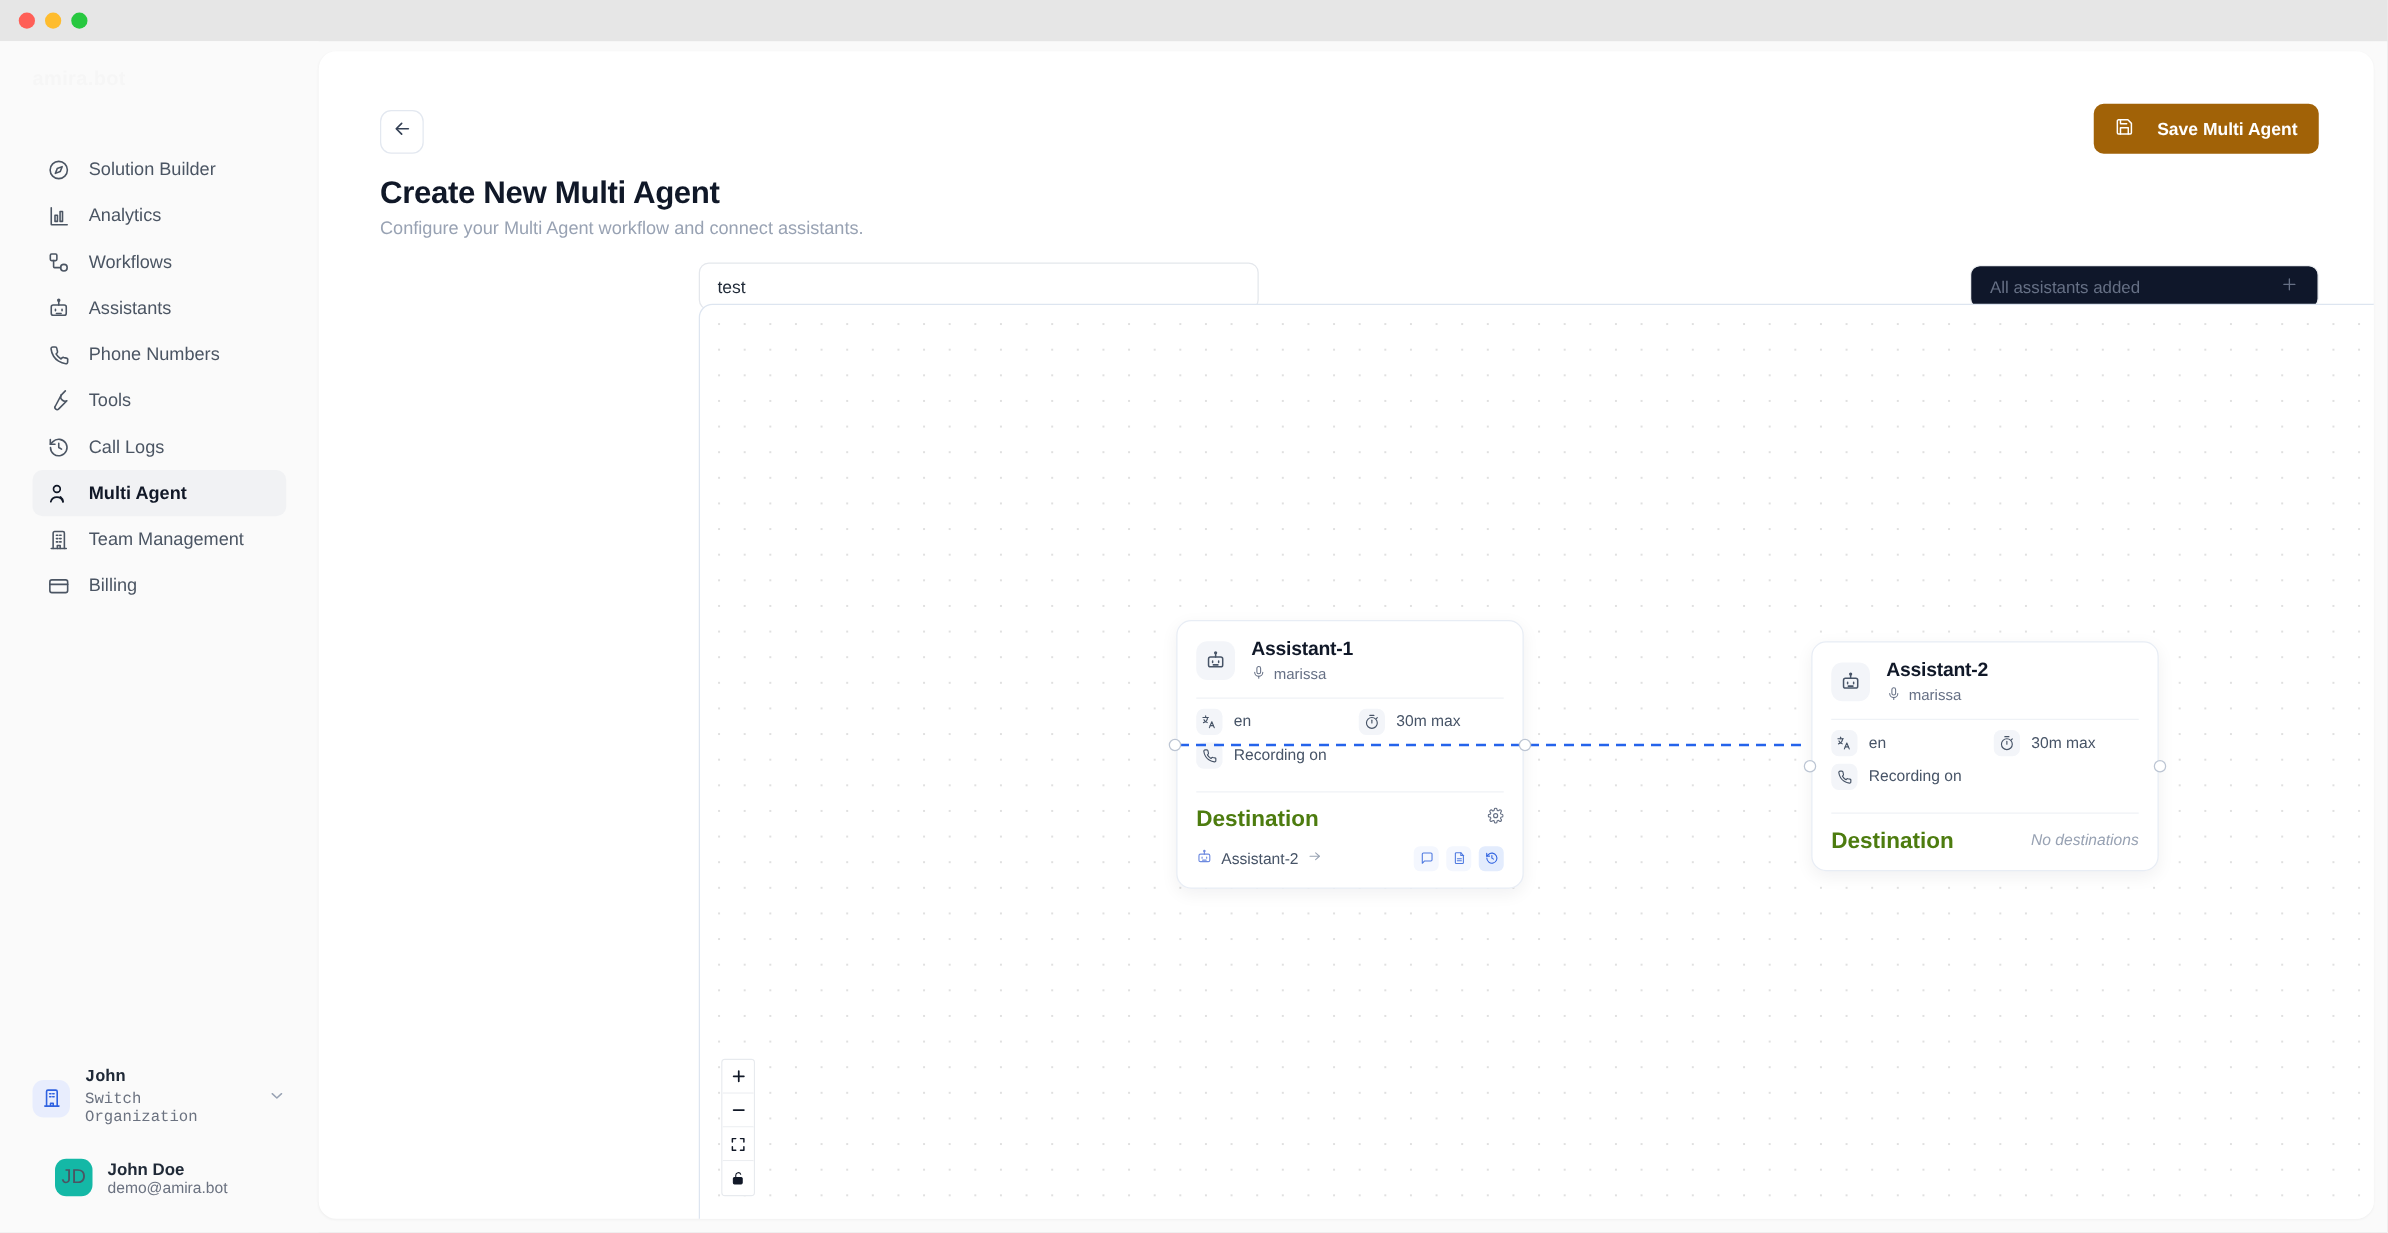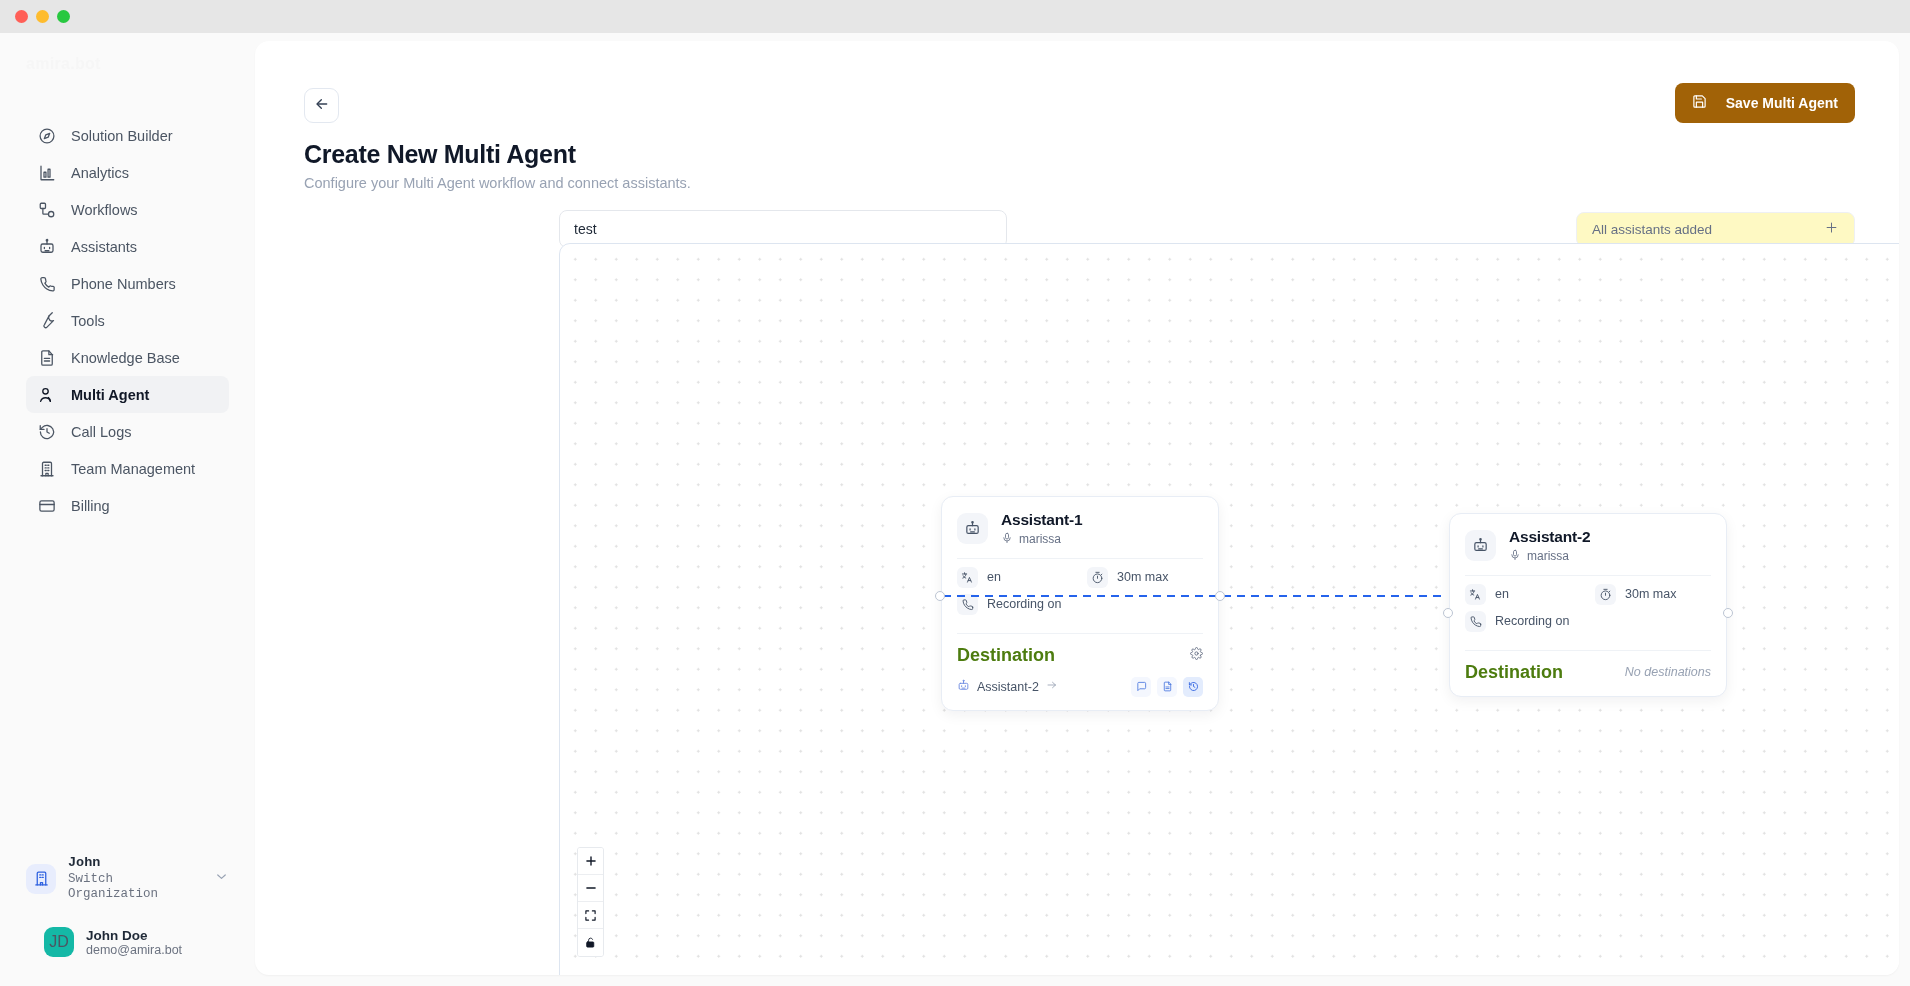--- a/index.html
+++ b/index.html
@@ -195,21 +195,21 @@
     padding: 0 14px;
     font-size: 14px;
     color: #1f2937;
     font-family: "Liberation Sans", sans-serif;
     outline: none;
     background: #fff;
   }
   #assistant-select {
     width: 279px;
     height: 35px;
-    background: #fef9c3;
+    background: #0f172a;
     border: 1px solid #eef0f3;
     border-radius: 8px;
     display: flex;
     align-items: center;
     justify-content: space-between;
     padding: 0 15px;
     font-size: 13.5px;
     color: #667085;
     cursor: pointer;
   }
@@ -461,51 +461,41 @@
         <div class="nav-item">
           <span class="nav-icon">
             <svg viewBox="0 0 24 24" fill="none" stroke="#4b5563" stroke-width="1.7" stroke-linecap="round" stroke-linejoin="round">
                 <path d="M14.6 5.4a4.6 4.6 0 0 0 6.1 6.1L12 20.2a2.4 2.4 0 0 1-3.4-3.4z"></path>
                 <path d="M14.6 5.4 19 1"></path>
               </svg>
           </span>
           <span>Tools</span>
         </div>
 
+
         <div class="nav-item">
           <span class="nav-icon">
             <svg viewBox="0 0 24 24" fill="none" stroke="#4b5563" stroke-width="1.7" stroke-linecap="round" stroke-linejoin="round">
-                <path d="M14.5 2.5H6.6A1.6 1.6 0 0 0 5 4.1v15.8a1.6 1.6 0 0 0 1.6 1.6h10.8a1.6 1.6 0 0 0 1.6-1.6V7.5z"></path>
-                <path d="M14.5 2.5v5h5"></path>
-                <path d="M8.5 12.5h7M8.5 16h7"></path>
-              </svg>
-          </span>
-          <span>Knowledge Base</span>
+                <path d="M3.2 12a8.8 8.8 0 1 0 2.6-6.2L3 8.5"></path>
+                <path d="M3 3.5V8.5h5"></path>
+                <path d="M12 7.6V12l3 1.7"></path>
+              </svg>
+          </span>
+          <span>Call Logs</span>
         </div>
 
         <div class="nav-item active">
           <span class="nav-icon">
             <svg viewBox="0 0 24 24" fill="none" stroke="#111827" stroke-width="1.8" stroke-linecap="round" stroke-linejoin="round">
                 <circle cx="10" cy="7" r="3.6"></circle>
                 <path d="M3.5 20.5a6.8 6.8 0 0 1 13 0"></path>
                 <path d="M16.5 20.5a6.4 6.4 0 0 0-2.6-5.1"></path>
               </svg>
           </span>
           <span>Multi Agent</span>
-        </div>
-
-        <div class="nav-item">
-          <span class="nav-icon">
-            <svg viewBox="0 0 24 24" fill="none" stroke="#4b5563" stroke-width="1.7" stroke-linecap="round" stroke-linejoin="round">
-                <path d="M3.2 12a8.8 8.8 0 1 0 2.6-6.2L3 8.5"></path>
-                <path d="M3 3.5V8.5h5"></path>
-                <path d="M12 7.6V12l3 1.7"></path>
-              </svg>
-          </span>
-          <span>Call Logs</span>
         </div>
 
         <div class="nav-item">
           <span class="nav-icon">
             <svg viewBox="0 0 24 24" fill="none" stroke="#4b5563" stroke-width="1.7" stroke-linecap="round" stroke-linejoin="round">
                 <path d="M6 21V4.6A1.6 1.6 0 0 1 7.6 3h8.8A1.6 1.6 0 0 1 18 4.6V21"></path>
                 <path d="M4 21h16"></path>
                 <path d="M9.5 7h1.5M13 7h1.5M9.5 10.5h1.5M13 10.5h1.5M9.5 14h1.5M13 14h1.5"></path>
                 <path d="M10.5 21v-3.2h3V21"></path>
               </svg>

